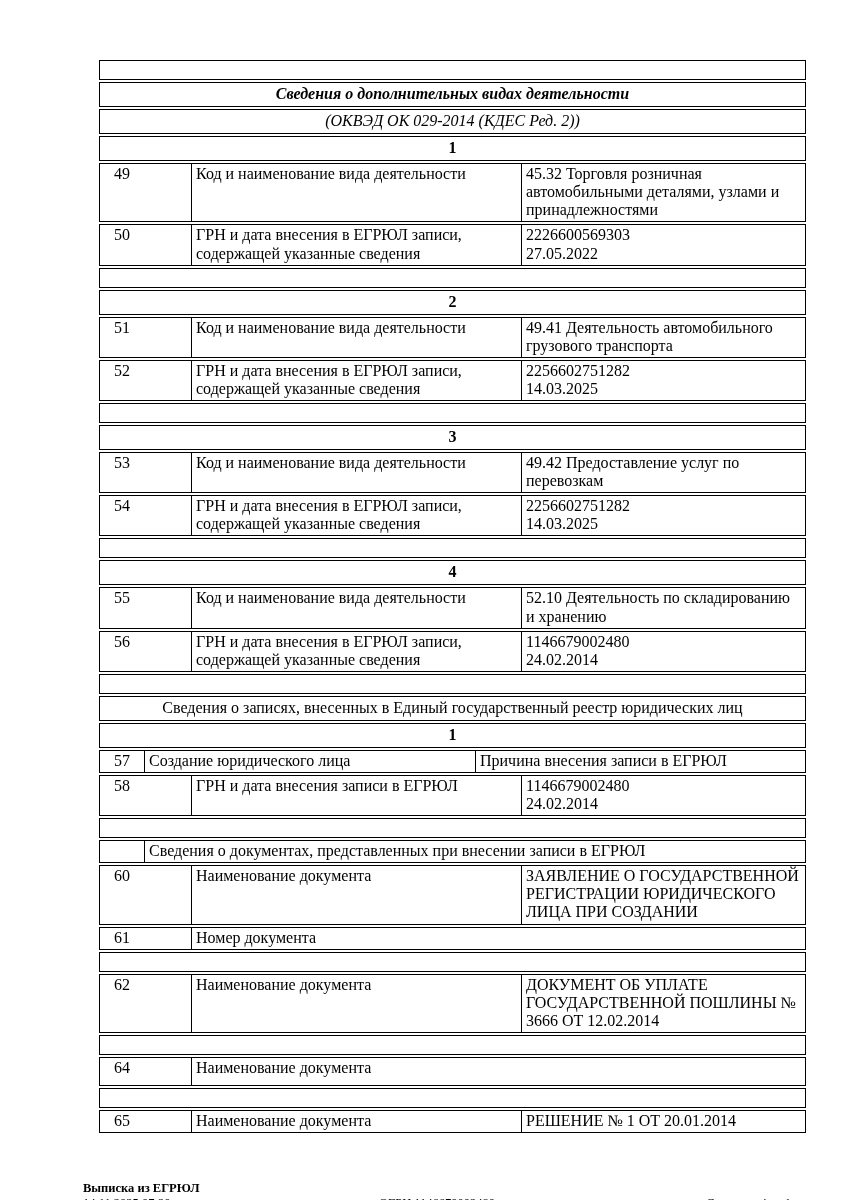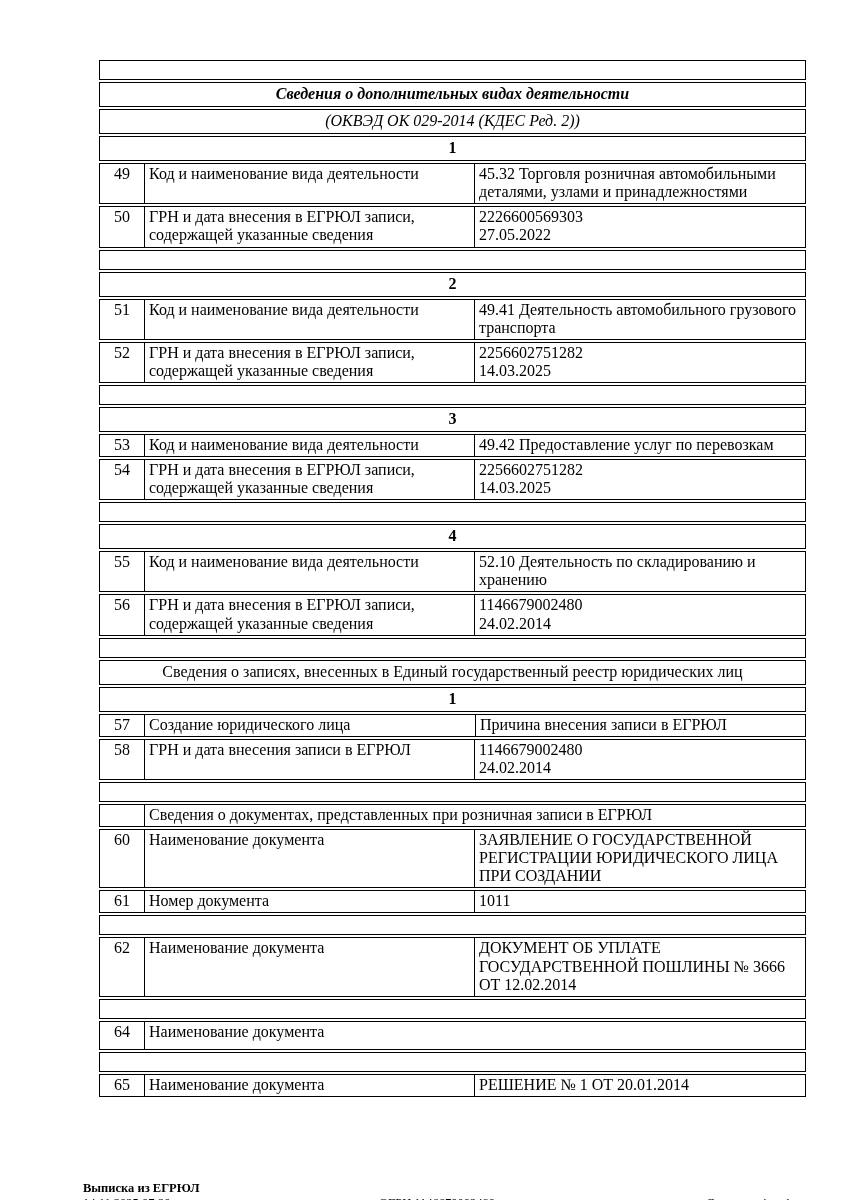--- a/index.html
+++ b/index.html
@@ -15,21 +15,21 @@
     position:absolute; left:83px; top:60px; width:707px;
     display:flex; flex-direction:column; gap:2px;padding-left:16px;
   }
   .row {
     display:flex; align-items:stretch;
     border:1px solid #000; background:#fff; box-sizing:border-box;
   }
   .row.spacer { height:20px; }
   .cell { box-sizing:border-box; padding:1px 4px 2px 4px; }
   .cnum   { width:44px; flex:none; text-align:center; padding:1px 2px 2px 2px; }
-  .clabel { width:330px; flex:none; border-left:1px solid #000; }
+  .clabel { width:330px; flex:none; border-left:1px solid #000;margin-left:47px; }
   .cvalue { flex:1; border-left:1px solid #000; white-space:pre-line; }
   .csub   { flex:1; border-left:1px solid #000; }
   .cfull  { width:100%; text-align:center; padding:2px 4px 3px 4px; }
 
   .row.title .cfull    { font-weight:bold; font-style:italic; }
   .row.subtitle .cfull { font-style:italic; }
   .row.num .cfull      { font-weight:bold; }
   .row.section .cfull  { font-weight:normal; }
   .row.tall { min-height:29px; }
 
@@ -154,33 +154,32 @@
       <div class="cell clabel">ГРН и дата внесения записи в ЕГРЮЛ</div>
       <div class="cell cvalue">1146679002480
 24.02.2014</div>
     </div>
 
 
     <div class="row spacer"></div>
 
     <div class="row">
       <div class="cell cnum"></div>
-      <div class="cell csub">Сведения о документах, представленных при розничная записи в ЕГРЮЛ</div>
+      <div class="cell csub">Сведения о документах, представленных при внесении записи в ЕГРЮЛ</div>
     </div>
 
     <div class="row">
       <div class="cell cnum">60</div>
       <div class="cell clabel">Наименование документа</div>
       <div class="cell cvalue">ЗАЯВЛЕНИЕ О ГОСУДАРСТВЕННОЙ РЕГИСТРАЦИИ ЮРИДИЧЕСКОГО ЛИЦА ПРИ СОЗДАНИИ</div>
     </div>
 
     <div class="row">
       <div class="cell cnum">61</div>
       <div class="cell clabel">Номер документа</div>
-      <div class="cell cvalue">1011</div>
     </div>
 
     <div class="row spacer"></div>
 
     <div class="row">
       <div class="cell cnum">62</div>
       <div class="cell clabel">Наименование документа</div>
       <div class="cell cvalue">ДОКУМЕНТ ОБ УПЛАТЕ ГОСУДАРСТВЕННОЙ ПОШЛИНЫ № 3666 ОТ 12.02.2014</div>
     </div>
 

